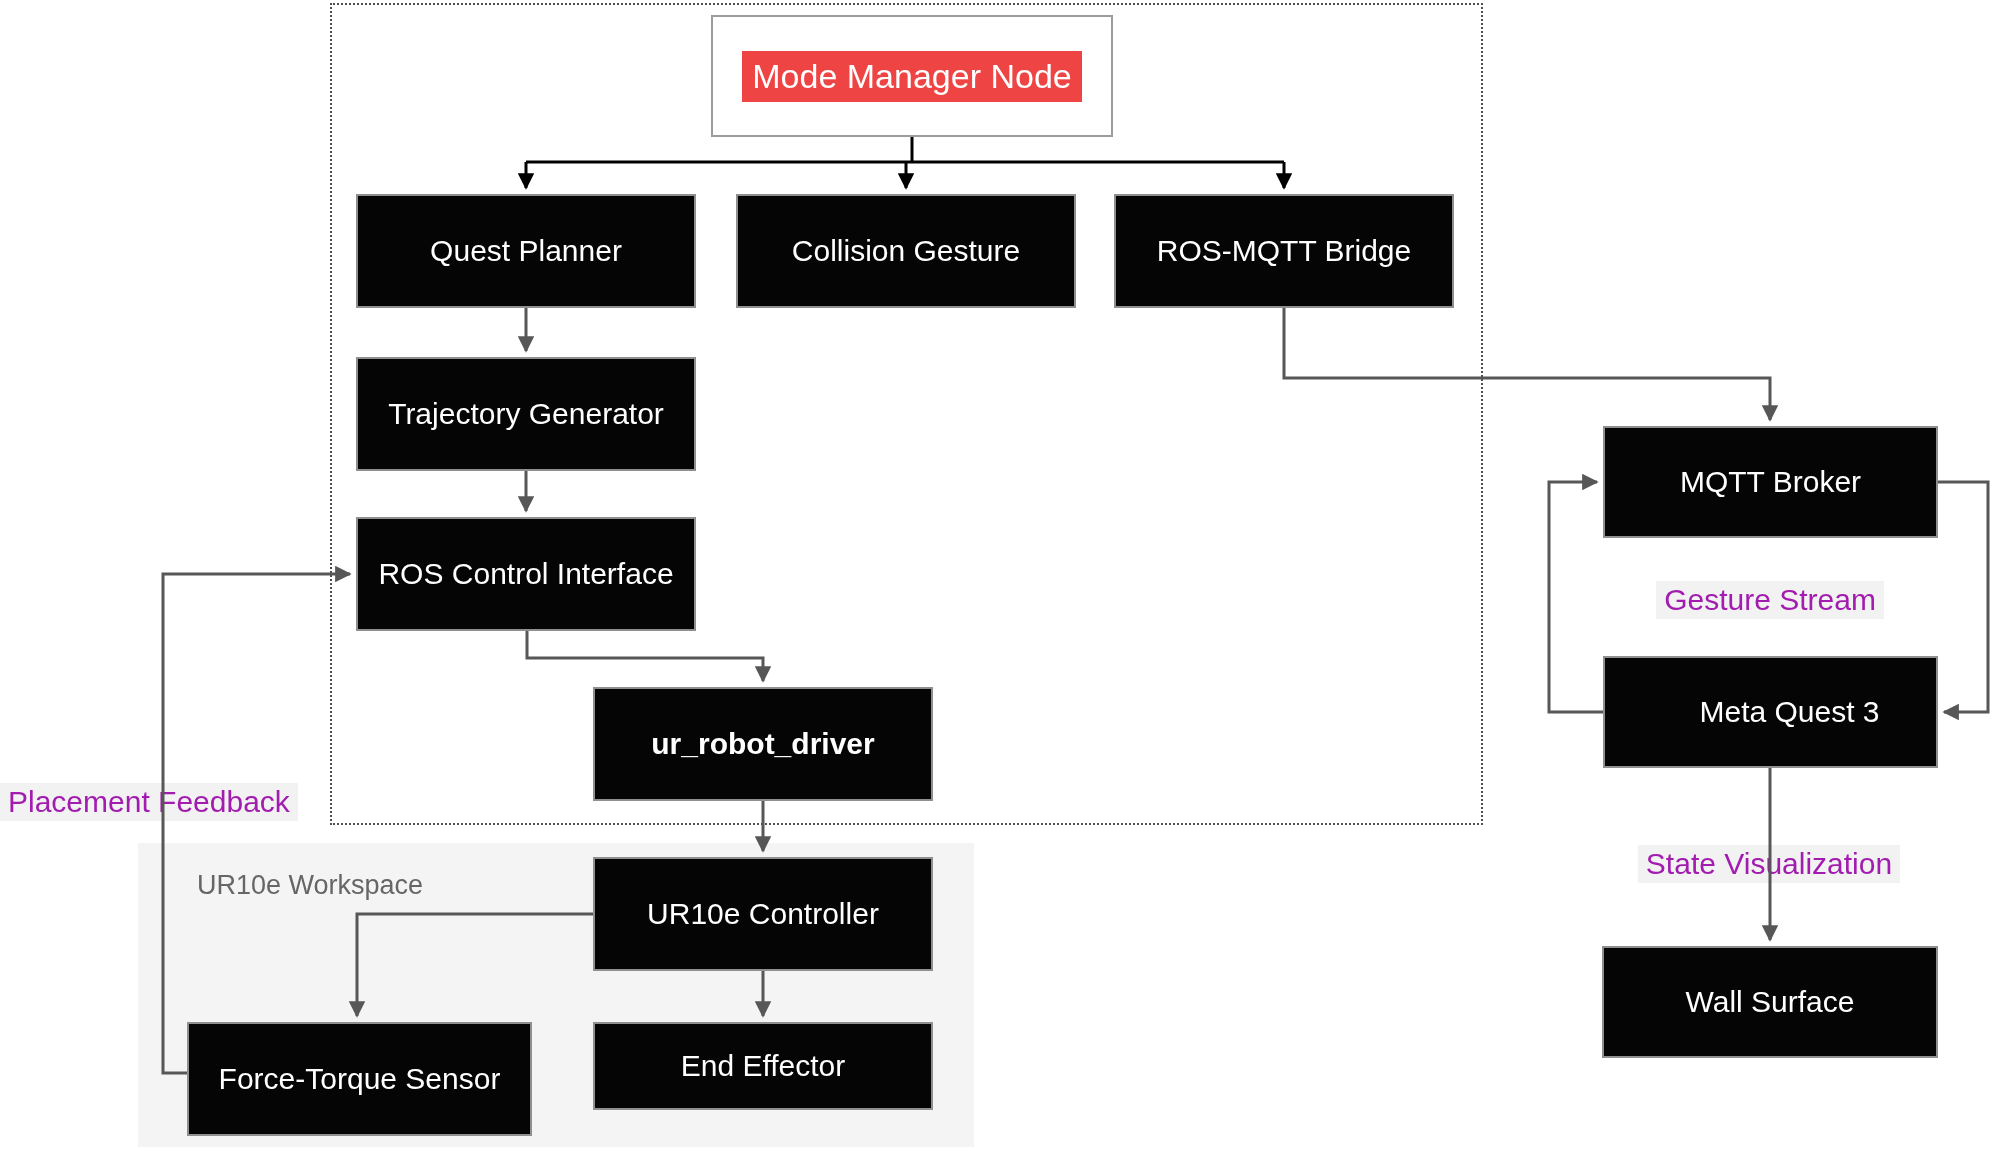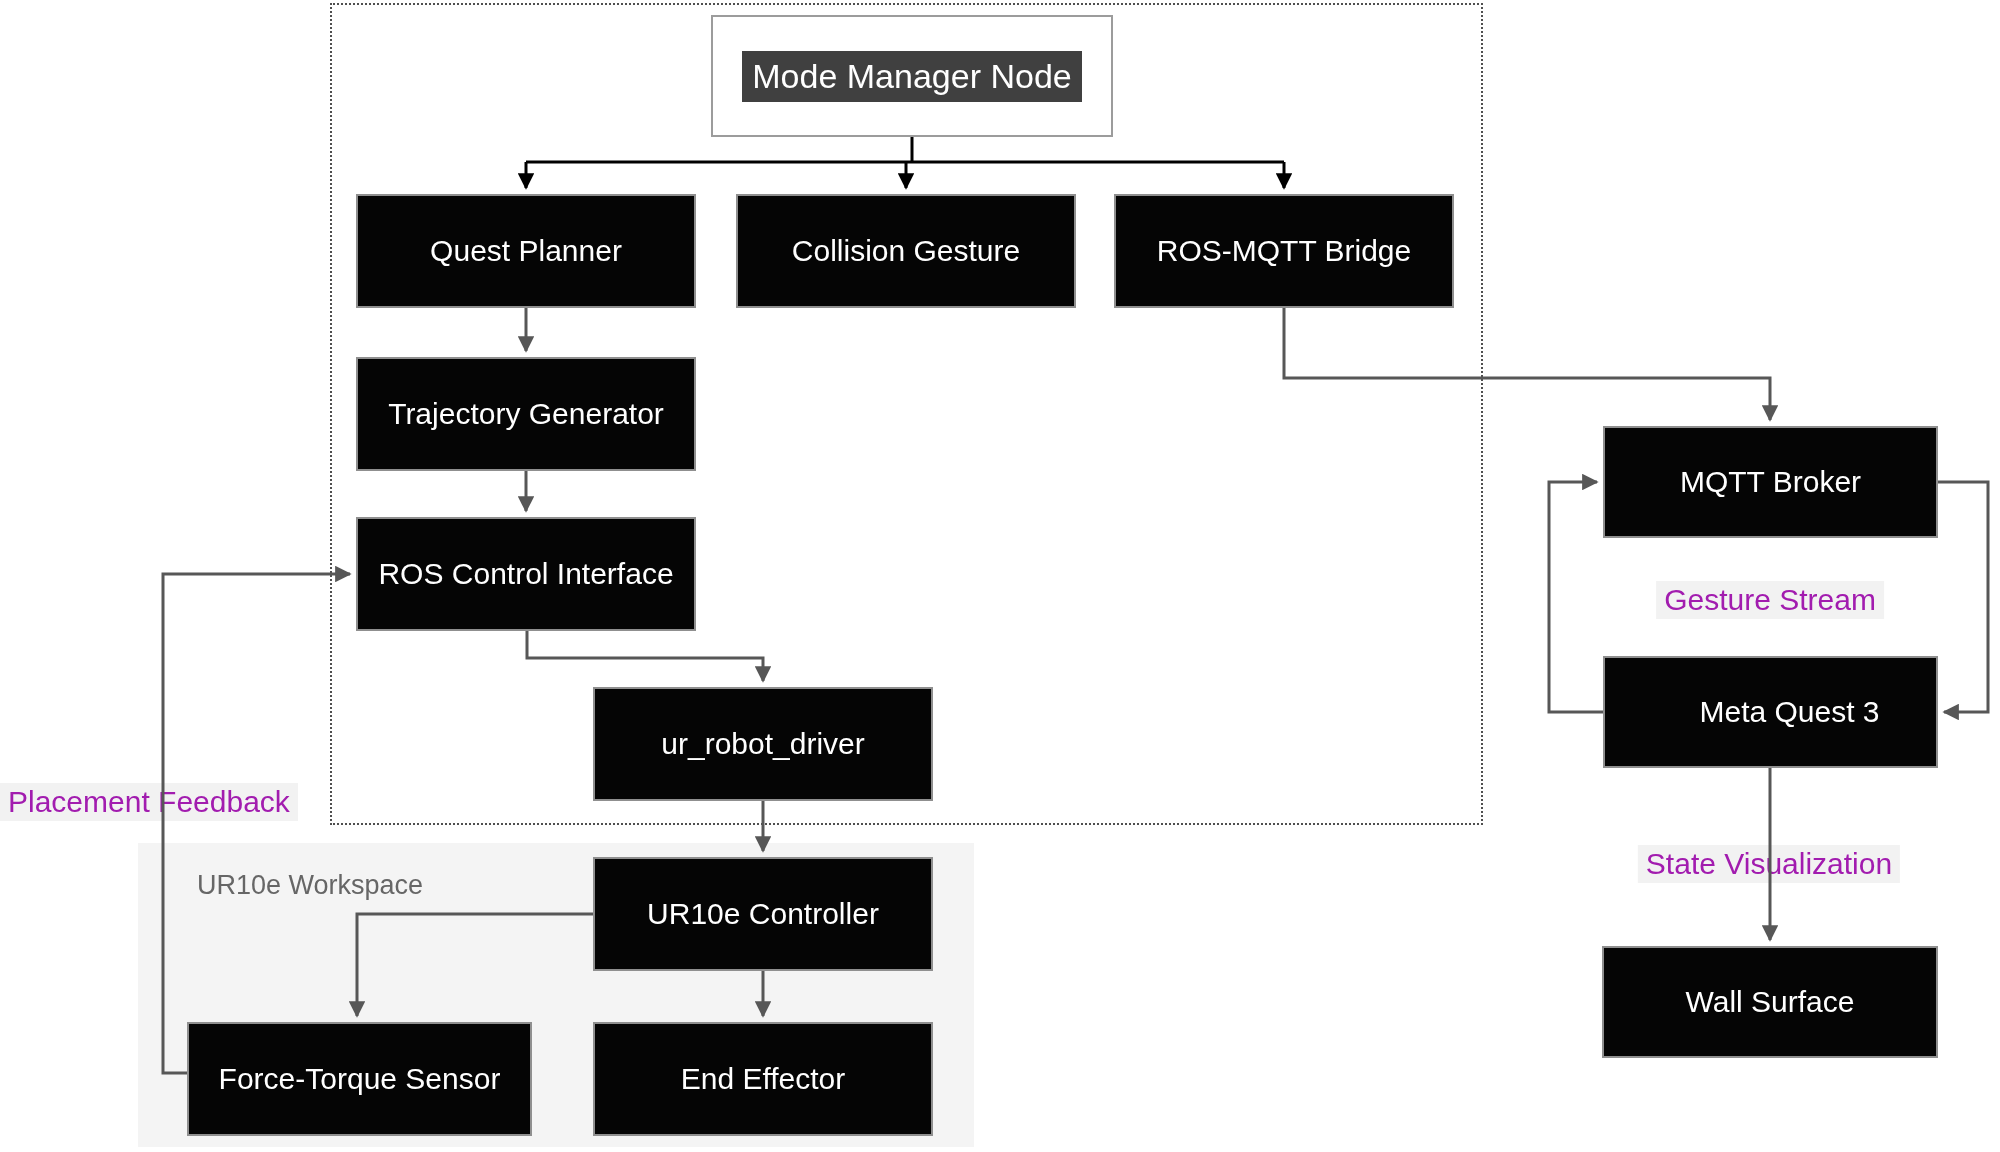--- a/index.html
+++ b/index.html
@@ -80,21 +80,21 @@
     height: 122px;
     background: #ffffff;
     border: 2px solid #9c9c9c;
     box-sizing: border-box;
     display: flex;
     align-items: center;
     justify-content: center;
     z-index: 3;
   }
   .title-box .highlight {
-    background: #404040;
+    background: #ef4444;
     color: #ffffff;
     font-size: 34px;
     padding: 6px 10px;
     white-space: nowrap;
   }
 </style>
 </head>
 <body>
 
 <div class="canvas">
@@ -159,27 +159,27 @@
   <div class="node" style="left:356px; top:194px; width:340px; height:114px;">Quest Planner</div>
 
   <div class="node" style="left:736px; top:194px; width:340px; height:114px;">Collision Gesture</div>
 
   <div class="node" style="left:1114px; top:194px; width:340px; height:114px;">ROS-MQTT Bridge</div>
 
   <div class="node" style="left:356px; top:357px; width:340px; height:114px;">Trajectory Generator</div>
 
   <div class="node" style="left:356px; top:517px; width:340px; height:114px;">ROS Control Interface</div>
 
-  <div class="node" style="left:593px; top:687px; width:340px; height:114px;">ur_robot_driver</div>
+  <div class="node" style="left:593px; top:687px; width:340px; height:114px;font-weight:bold;">ur_robot_driver</div>
 
   <div class="node" style="left:593px; top:857px; width:340px; height:114px;">UR10e Controller</div>
 
   <div class="node" style="left:187px; top:1022px; width:345px; height:114px;">Force-Torque Sensor</div>
 
-  <div class="node" style="left:593px; top:1022px; width:340px; height:114px;">End Effector</div>
+  <div class="node" style="left:593px; top:1022px; width:340px; height:88px;">End Effector</div>
 
   <div class="node" style="left:1603px; top:426px; width:335px; height:112px;">MQTT Broker</div>
 
   <div class="node" style="left:1603px; top:656px; width:335px; height:112px;padding-left:38px;">Meta Quest 3</div>
 
   <div class="node" style="left:1602px; top:946px; width:336px; height:112px;">Wall Surface</div>
 
 </div>
 
 </body></html>

